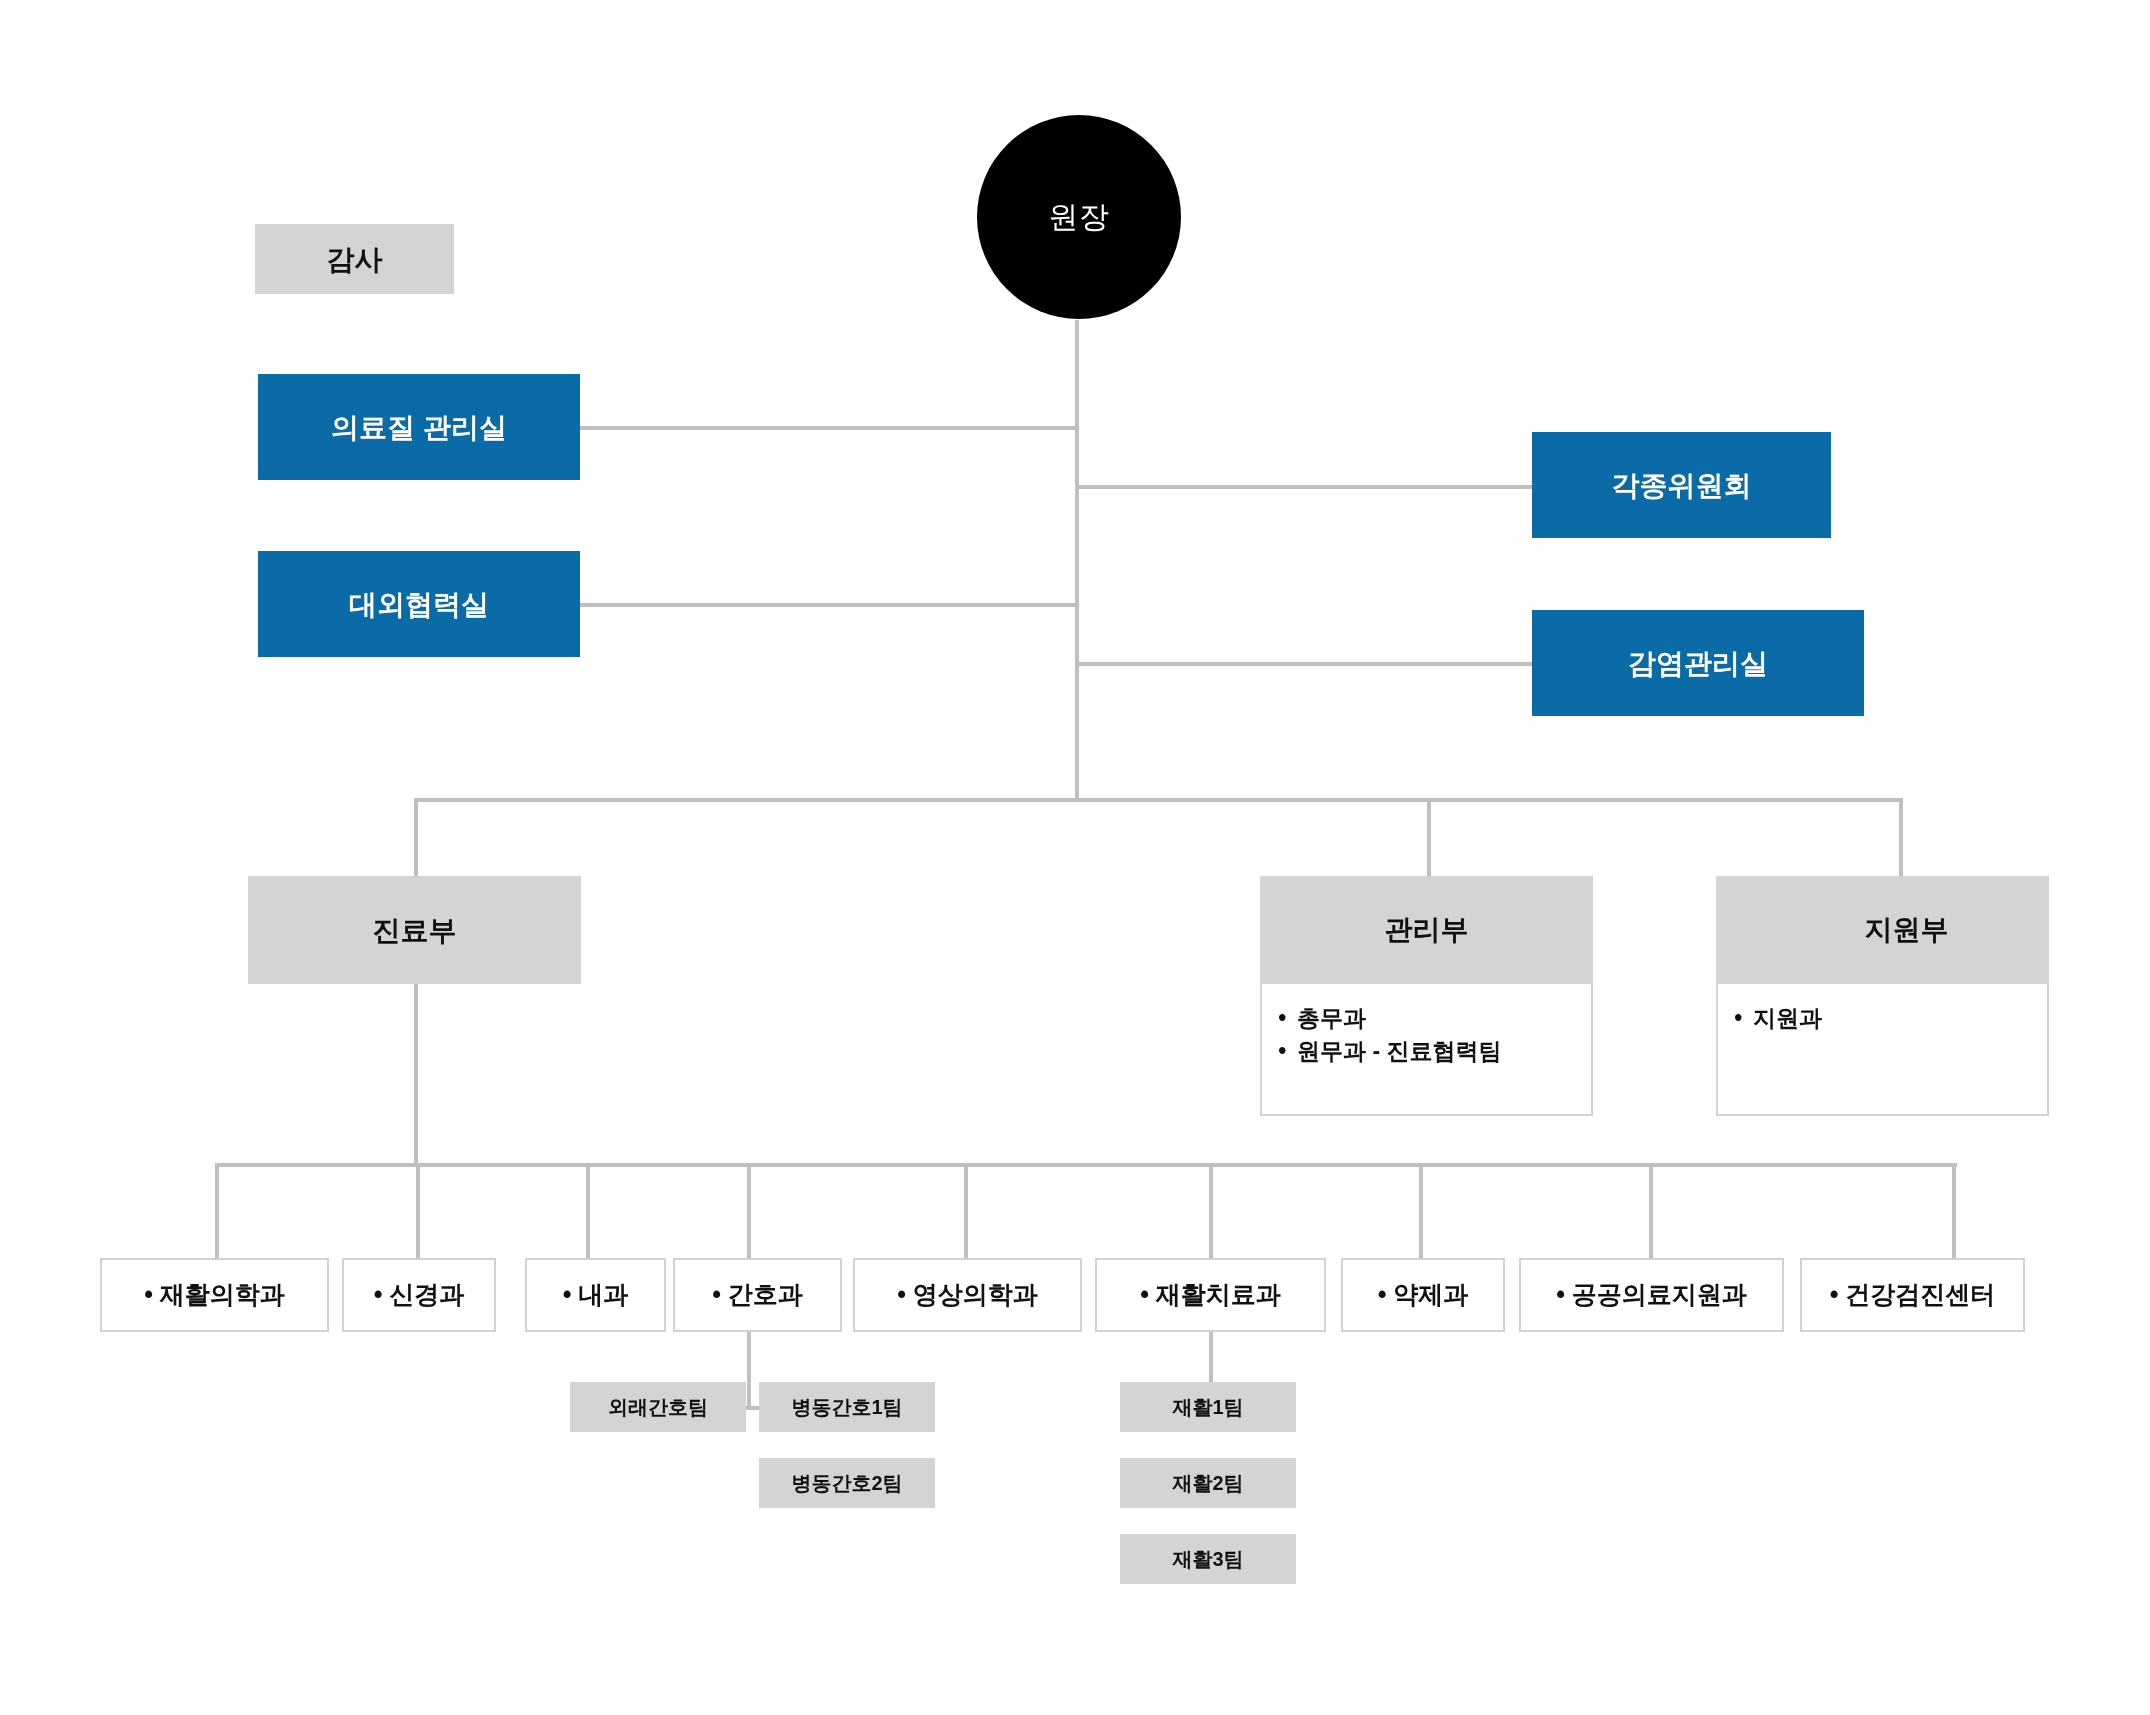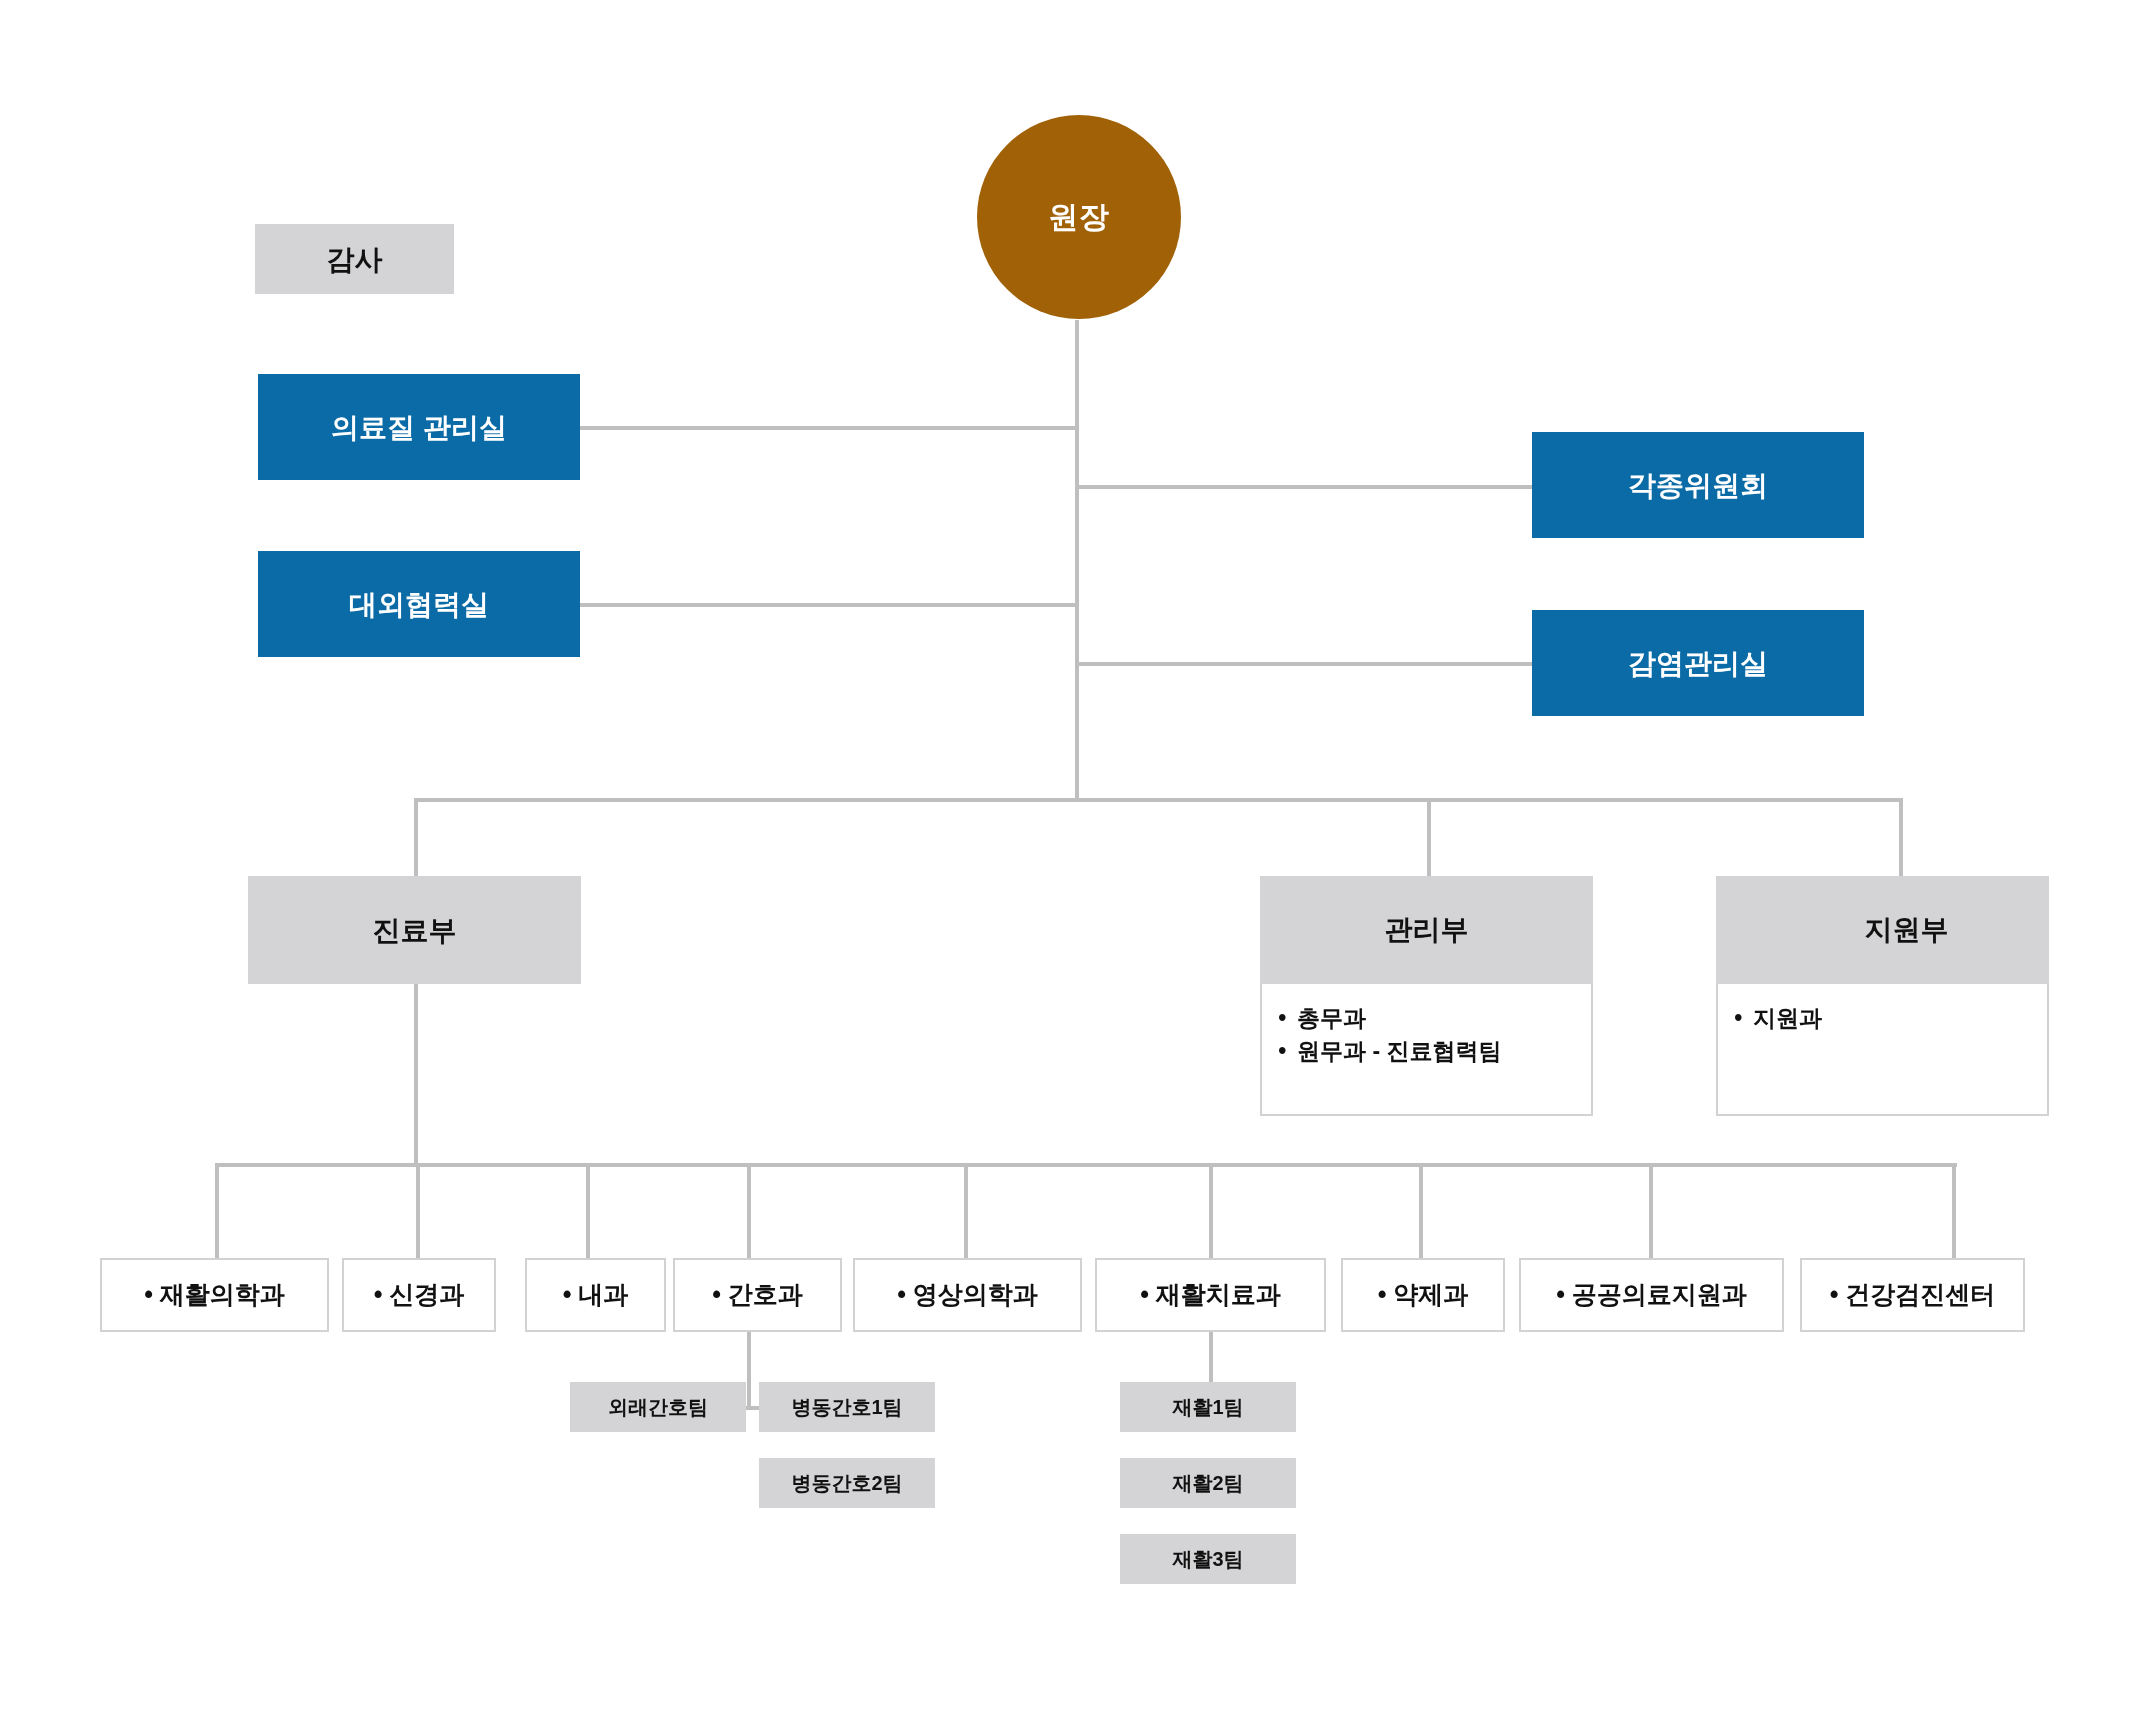--- a/index.html
+++ b/index.html
@@ -26,24 +26,24 @@
     display:flex;
     align-items:center;
     justify-content:center;
     text-align:center;
     line-height:1.25;
   }
 
   
   .node.circle{
     border-radius:50%;
-    background:#a16207;
+    background:#000000;
     color:#ffffff;
     font-size:30px;
-    font-weight:700;
+    font-weight:400;
     letter-spacing:0.7px;
   }
 
   
   .node.grey{
     background:#d4d4d6;
     color:#111111;
     font-size:28px;
     font-weight:700;
   }
@@ -161,21 +161,21 @@
   </div>
 
   <div class="node blue" style="left:258px; top:374px; width:322px; height:106px;">
     <span>의료질 관리실</span>
   </div>
 
   <div class="node blue" style="left:258px; top:551px; width:322px; height:106px;">
     <span>대외협력실</span>
   </div>
 
-  <div class="node blue" style="left:1532px; top:432px; width:332px; height:106px;">
+  <div class="node blue" style="left:1532px; top:432px; width:299px; height:106px;">
     <span>각종위원회</span>
   </div>
 
   <div class="node blue" style="left:1532px; top:610px; width:332px; height:106px;">
     <span>감염관리실</span>
   </div>
 
   <div class="node grey" style="left:248px; top:876px; width:333px; height:108px;text-align:center;">
     <span>진료부</span>
   </div>

